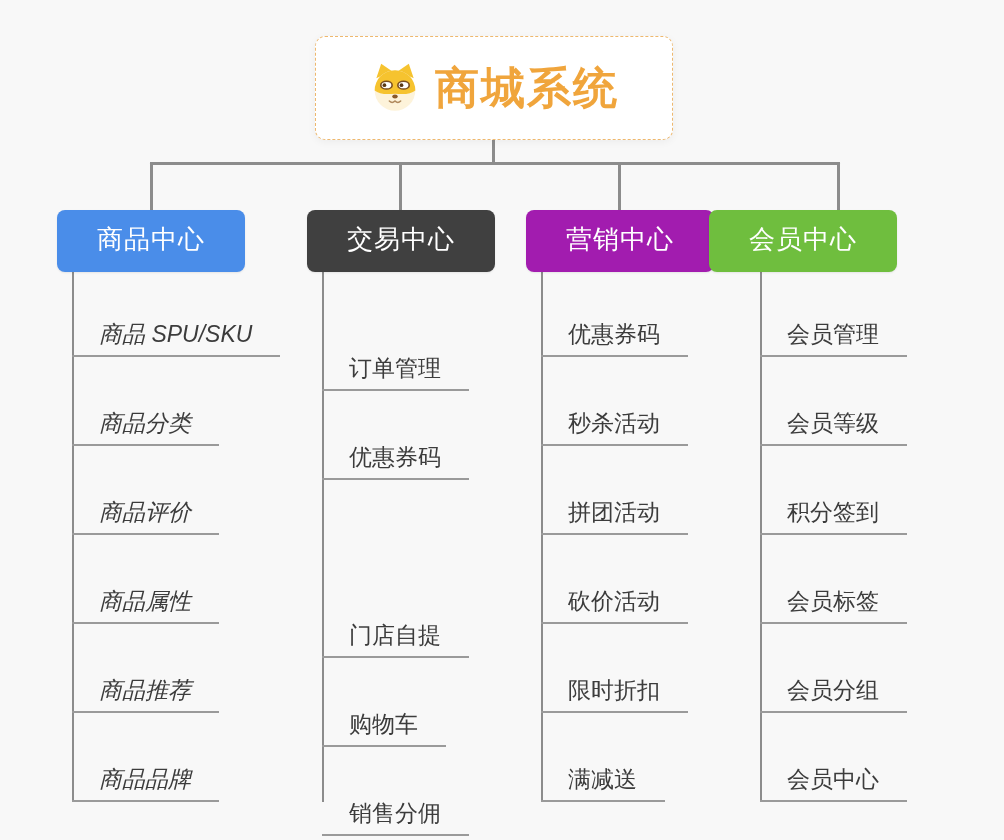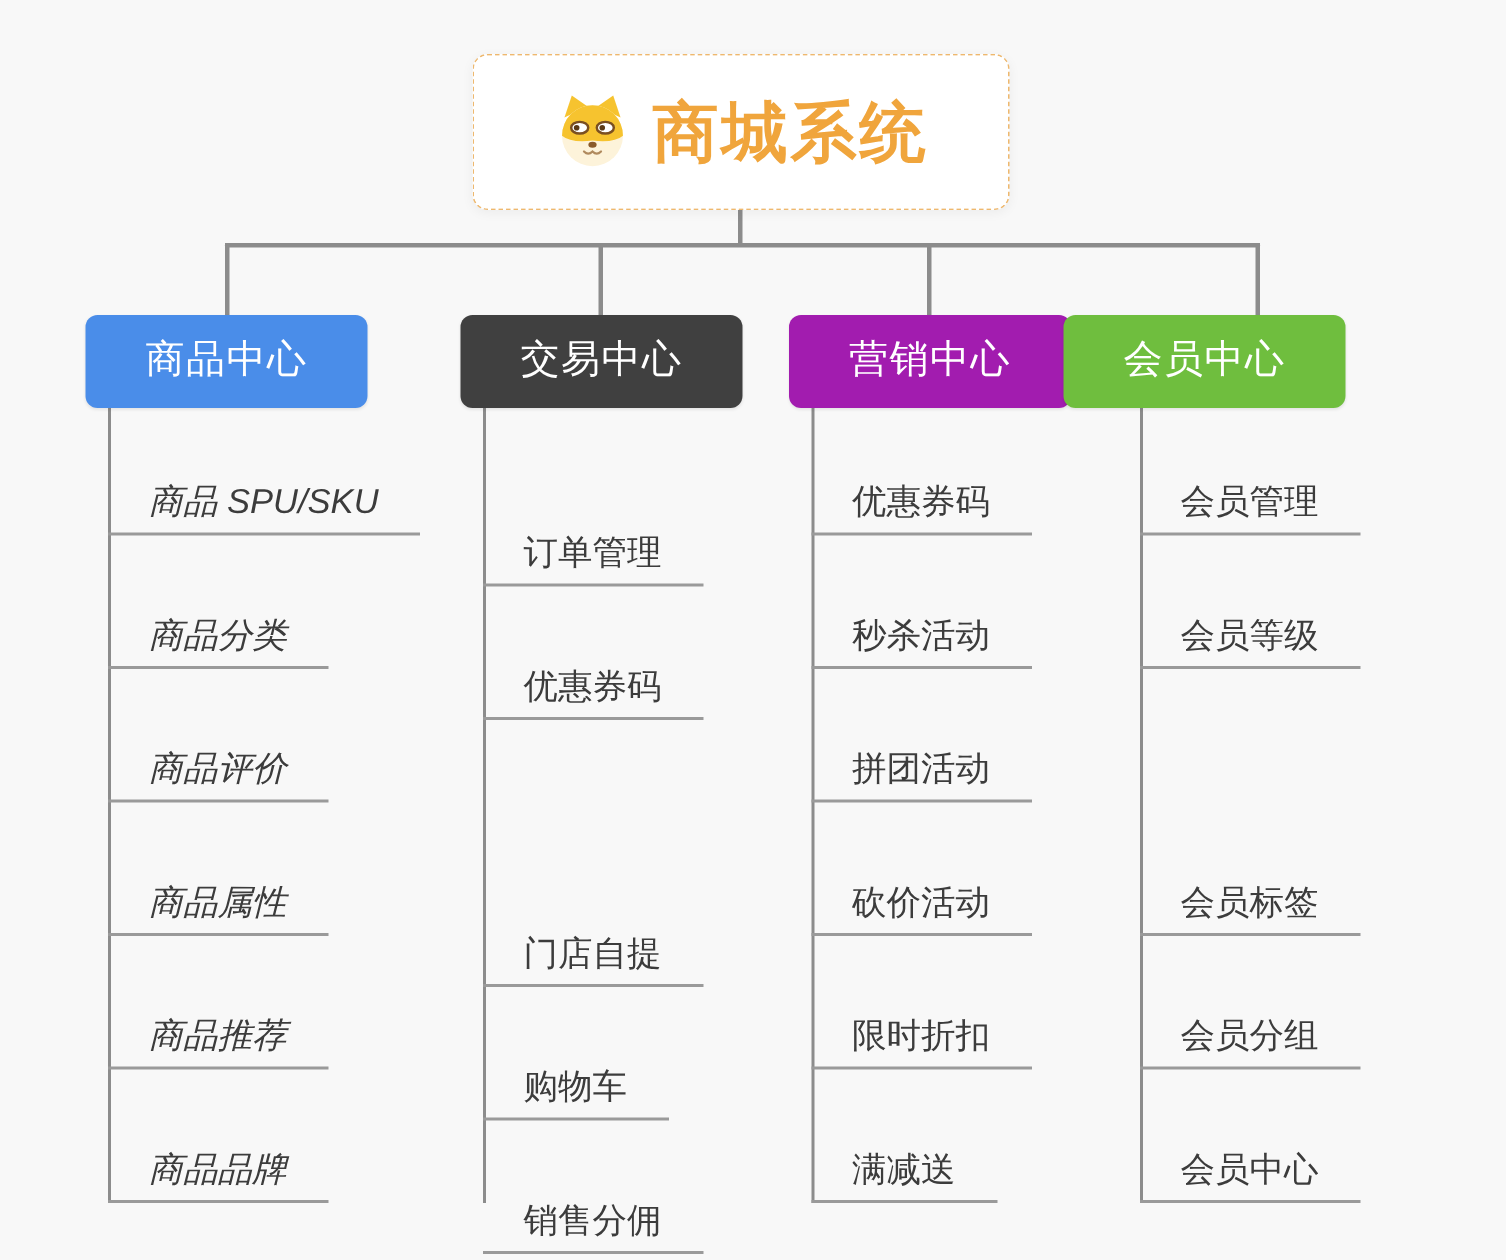--- a/index.html
+++ b/index.html
@@ -163,17 +163,18 @@
 
   <div class="leaf c2 r0">优惠券码</div>
   <div class="leaf c2 r1">秒杀活动</div>
   <div class="leaf c2 r2">拼团活动</div>
   <div class="leaf c2 r3">砍价活动</div>
   <div class="leaf c2 r4">限时折扣</div>
   <div class="leaf c2 r5">满减送</div>
 
   <div class="leaf c3 r0">会员管理</div>
   <div class="leaf c3 r1">会员等级</div>
+  <div class="leaf c3 r2">积分签到</div>
   <div class="leaf c3 r3">会员标签</div>
   <div class="leaf c3 r4">会员分组</div>
   <div class="leaf c3 r5">会员中心</div>
 
 </div>
 
 </body></html>

